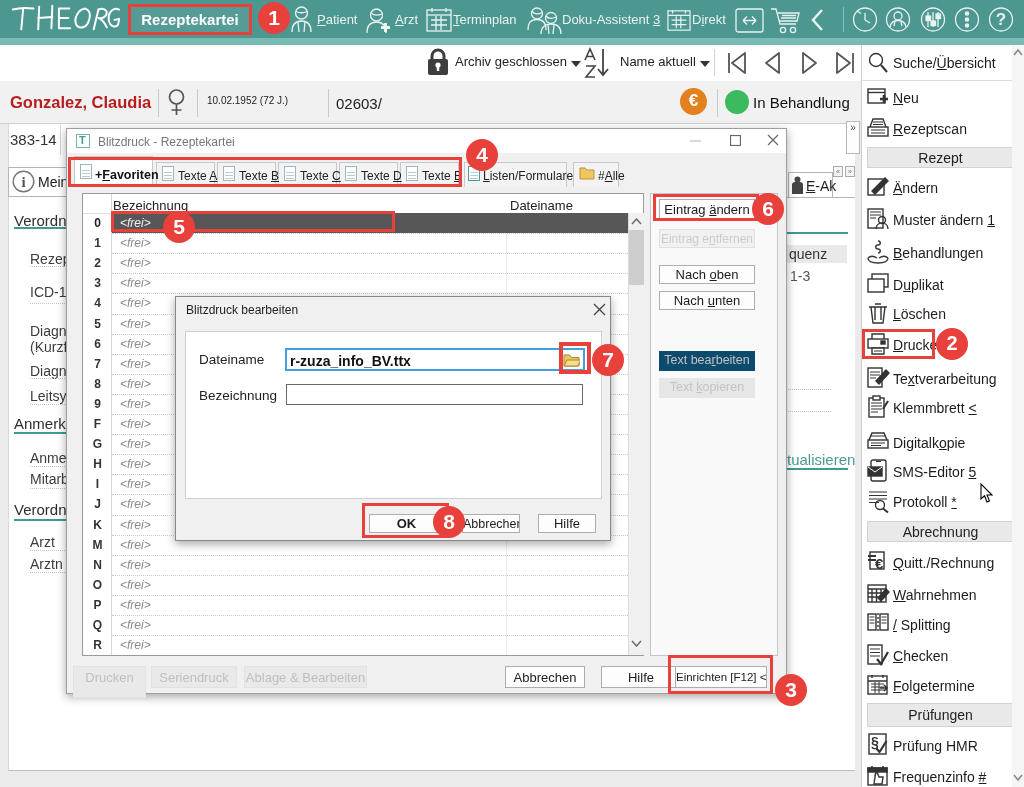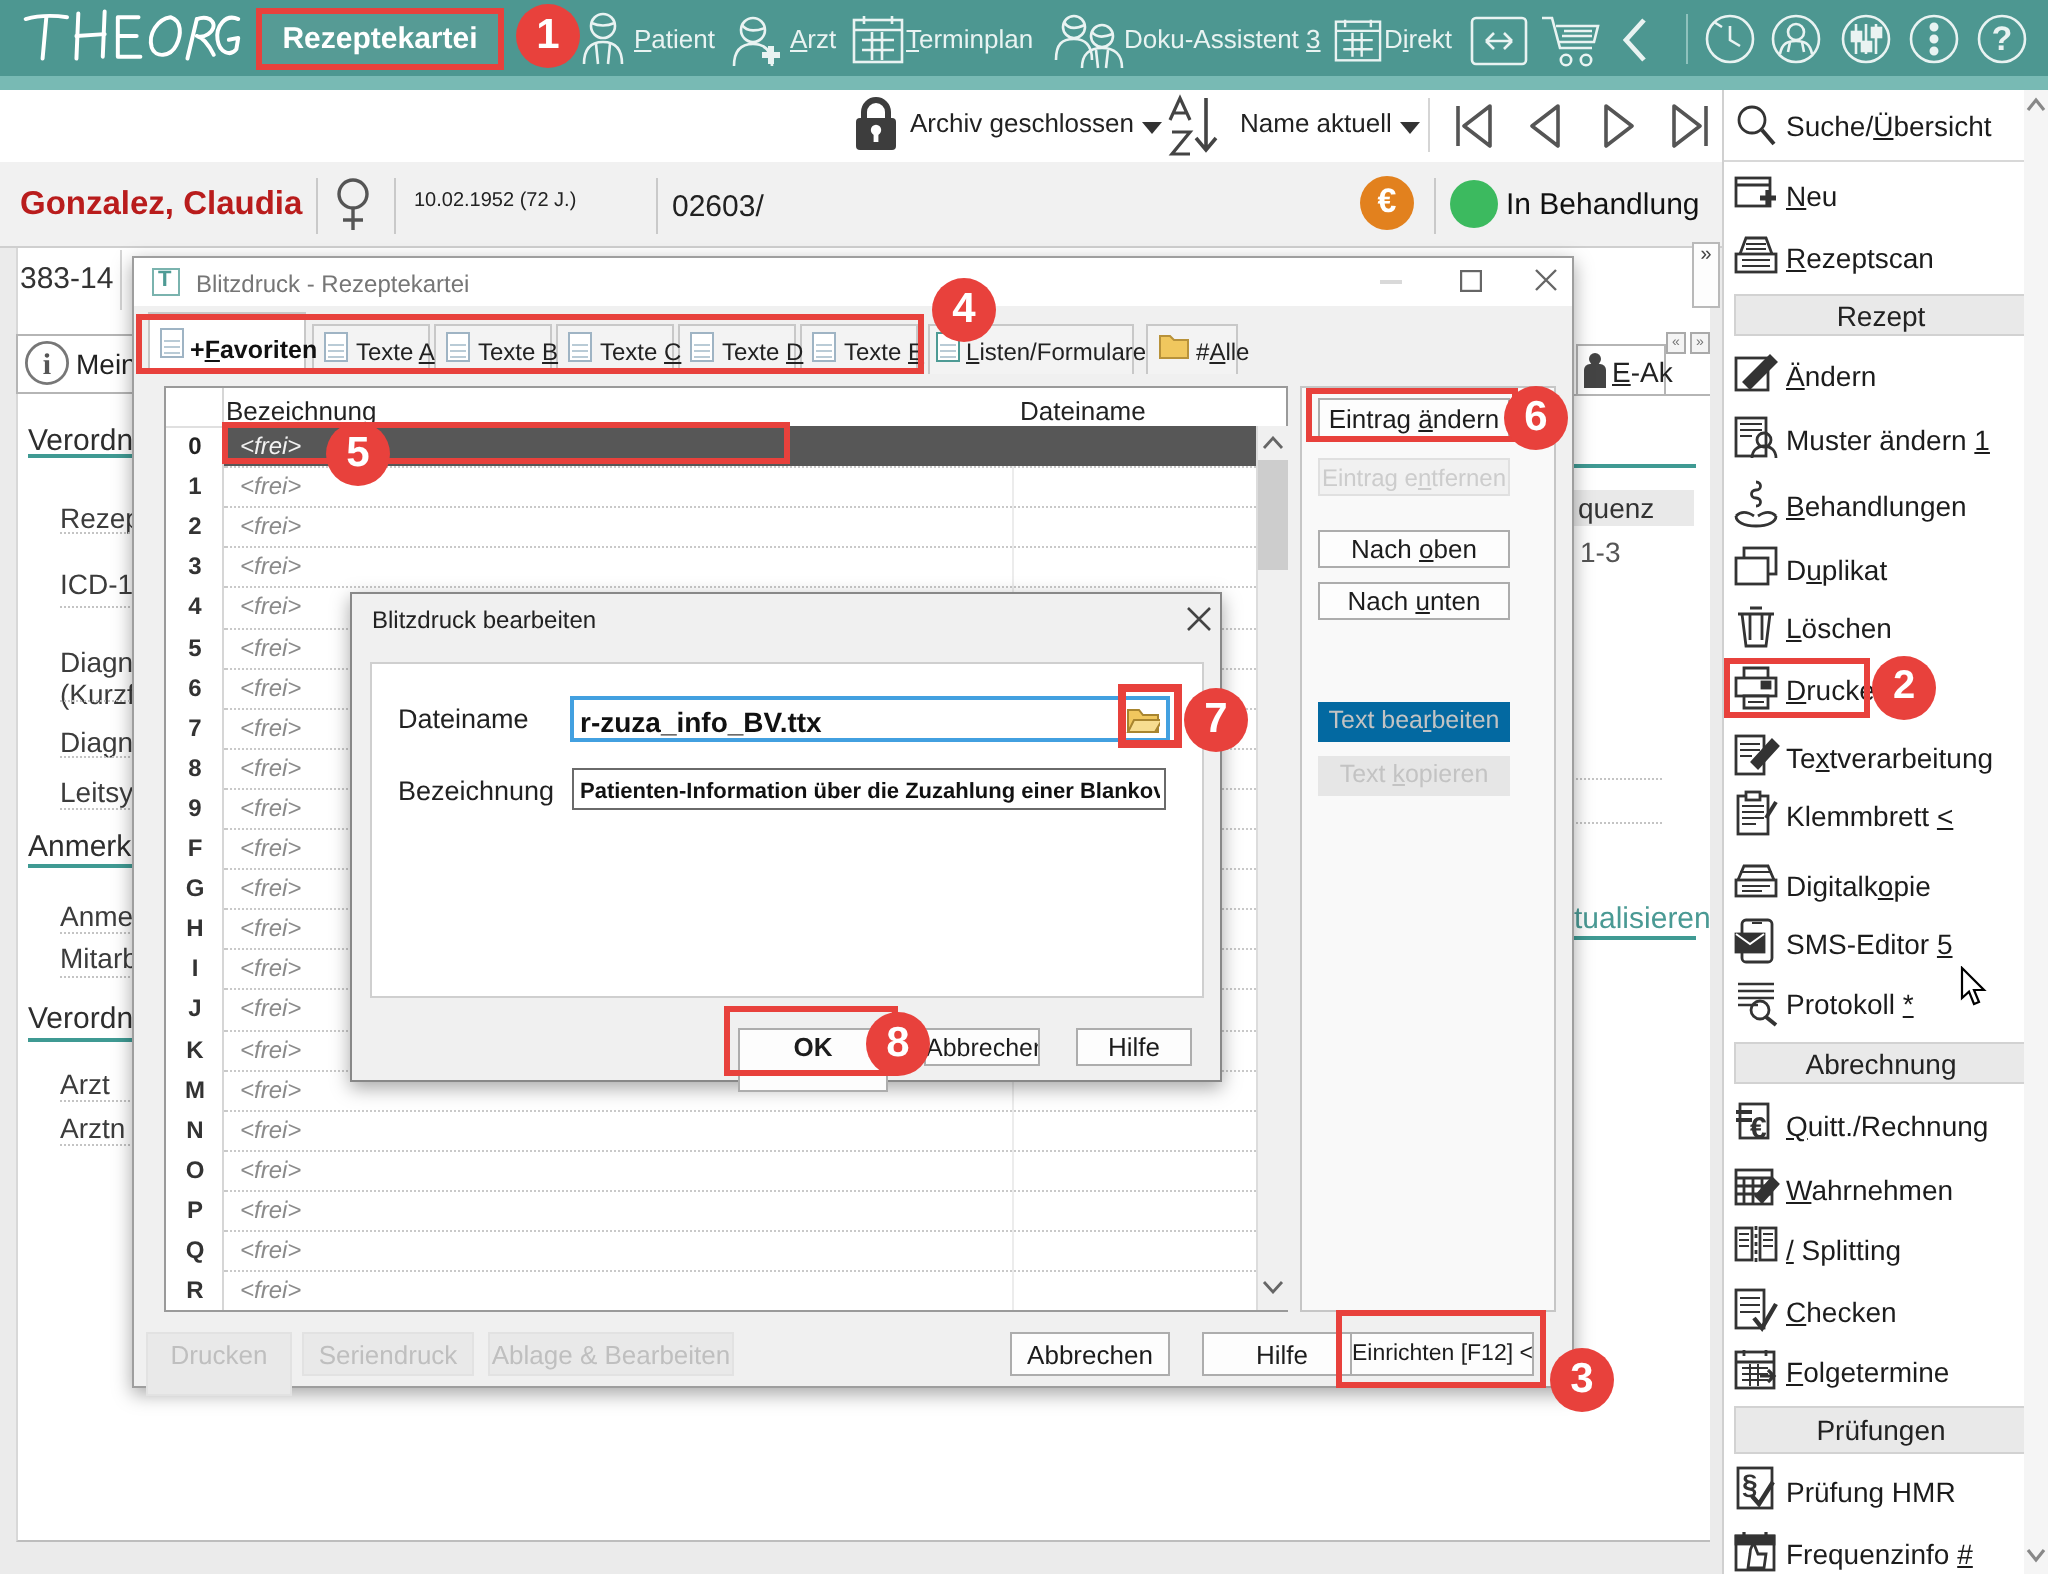--- a/index.html
+++ b/index.html
@@ -588,21 +588,21 @@
     <div class="abs" style="left:546px;top:36px;width:15px;height:55px;background:#cdcdcd"></div>
   </div>
   <div class="abs" style="left:46px;top:69px;font-size:13px;color:#222">Bezeichnung</div>
   <div class="abs" style="left:443px;top:69px;font-size:13px;color:#222">Dateiname</div>
 
   <div class="abs" style="left:583px;top:64px;width:128px;height:463px;background:#f9f9f9;border:1px solid #c6c6c6">
     <div class="btn" style="left:8px;top:5px;width:96px;height:20px;line-height:19px">Eintrag <u>ä</u>ndern</div>
     <div class="abs" style="left:8px;top:35px;width:96px;height:19px;background:#f1f1f1;border:1px solid #e0e0e0;color:#ccc;font-size:12px;text-align:center;line-height:18px;white-space:nowrap;overflow:hidden">Eintrag e<u>n</u>tfernen</div>
     <div class="btn" style="left:8px;top:71px;width:96px;height:19px;line-height:18px">Nach <u>o</u>ben</div>
     <div class="btn" style="left:8px;top:97px;width:96px;height:19px;line-height:18px">Nach <u>u</u>nten</div>
-    <div class="abs" style="left:8px;top:157px;width:96px;height:20px;background:#0369a1;color:#c3c3c3;font-size:12.5px;text-align:center;line-height:19px;white-space:nowrap;overflow:hidden">Text bea<u>r</u>beiten</div>
+    <div class="abs" style="left:8px;top:157px;width:96px;height:20px;background:#0c4a6e;color:#c3c3c3;font-size:12.5px;text-align:center;line-height:19px;white-space:nowrap;overflow:hidden">Text bea<u>r</u>beiten</div>
     <div class="abs" style="left:8px;top:184px;width:96px;height:20px;background:#e6e6e6;color:#c3c3c3;font-size:12.5px;text-align:center;line-height:19px;white-space:nowrap;overflow:hidden">Text <u>k</u>opieren</div>
   </div>
 
   <div class="btn-dis" style="left:6px;top:537px;width:73px;height:32px;line-height:21px">Drucken</div>
   <div class="btn-dis" style="left:84px;top:537px;width:86px;height:22px;line-height:21px">Seriendruck</div>
   <div class="btn-dis" style="left:177px;top:537px;width:123px;height:22px;line-height:21px">Ablage &amp; Bearbeiten</div>
   <div class="btn" style="left:438px;top:537px;width:80px;height:22px;line-height:21px">Abbrechen</div>
   <div class="btn" style="left:534px;top:537px;width:80px;height:22px;line-height:21px">Hilfe</div>
   <div class="btn" style="left:608px;top:537px;width:92px;height:22px;line-height:21px;font-size:11.5px">Einrichten [F12] &lt;</div>
 </div>
@@ -620,22 +620,21 @@
   <div class="abs" style="left:9px;top:34px;width:417px;height:168px;background:#fff;border:1px solid #cfcfcf"></div>
   <div class="abs" style="left:23px;top:55px;font-size:13.5px;color:#222">Dateiname</div>
   <div class="abs" style="left:110px;top:52px;width:298px;height:21px;background:#fff;border:1px solid #42a0e0;outline:1px solid #42a0e0"></div>
   <div class="abs" style="left:114px;top:56px;font-size:14px;font-weight:bold;color:#111">r-zuza_info_BV.ttx</div>
   <svg class="abs" style="left:387px;top:56px" width="17" height="14" viewBox="0 0 17 14">
       <path d="M1,2 h5.5 l2,2.5 h7.5 v8.5 h-15 z" fill="#f0c75e" stroke="#a8852f" stroke-width="1"></path>
       <path d="M1,13 l3,-6 h14 l-3.5,6 z" fill="#f7dd90" stroke="#a8852f" stroke-width="1"></path>
     </svg>
   <div class="abs" style="left:23px;top:91px;font-size:13.5px;color:#222">Bezeichnung</div>
   <div class="abs" style="left:110px;top:87px;width:297px;height:21px;background:#fff;border:1px solid #6a6a6a;overflow:hidden"></div>
-  <div class="abs" style="left:114px;top:93px;width:290px;font-size:11px;font-weight:bold;color:#111;white-space:nowrap;overflow:hidden">Patienten-Information über die Zuzahlung einer Blankov</div>
-  <div class="btn" style="left:193px;top:217px;width:75px;height:32px;line-height:18px;font-weight:bold">OK</div>
+  <div class="btn" style="left:193px;top:217px;width:75px;height:19px;line-height:18px;font-weight:bold">OK</div>
   <div class="btn" style="left:286px;top:217px;width:58px;height:19px;line-height:18px;font-size:12.5px">Abbrechen</div>
   <div class="btn" style="left:362px;top:217px;width:58px;height:19px;line-height:18px">Hilfe</div>
 </div>
 
 <div class="redbox" style="left:559px;top:342px;width:32px;height:32px;border-width:4px;z-index:40"></div>
 <div class="redbox" style="left:362px;top:503px;width:87px;height:35px;z-index:40"></div>
 
 <div class="abs callout" style="left:258px;top:2px;width:32px;height:32px;font-size:21px;font-weight:bold;line-height:31px">1</div>
 <div class="abs callout" style="left:775px;top:674px;width:32px;height:32px;font-size:21px;font-weight:bold;line-height:31px">3</div>
 <div class="abs callout" style="left:466px;top:139px;width:32px;height:32px;font-size:21px;font-weight:bold;line-height:31px">4</div>

